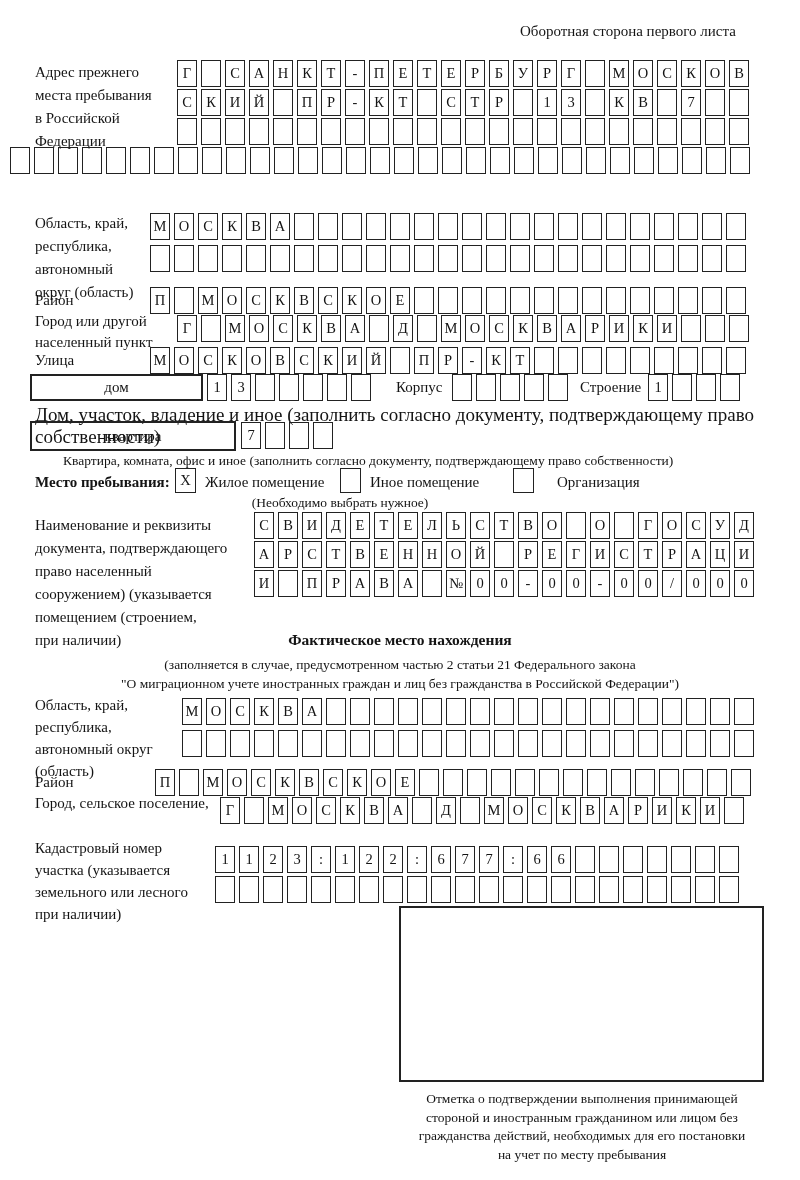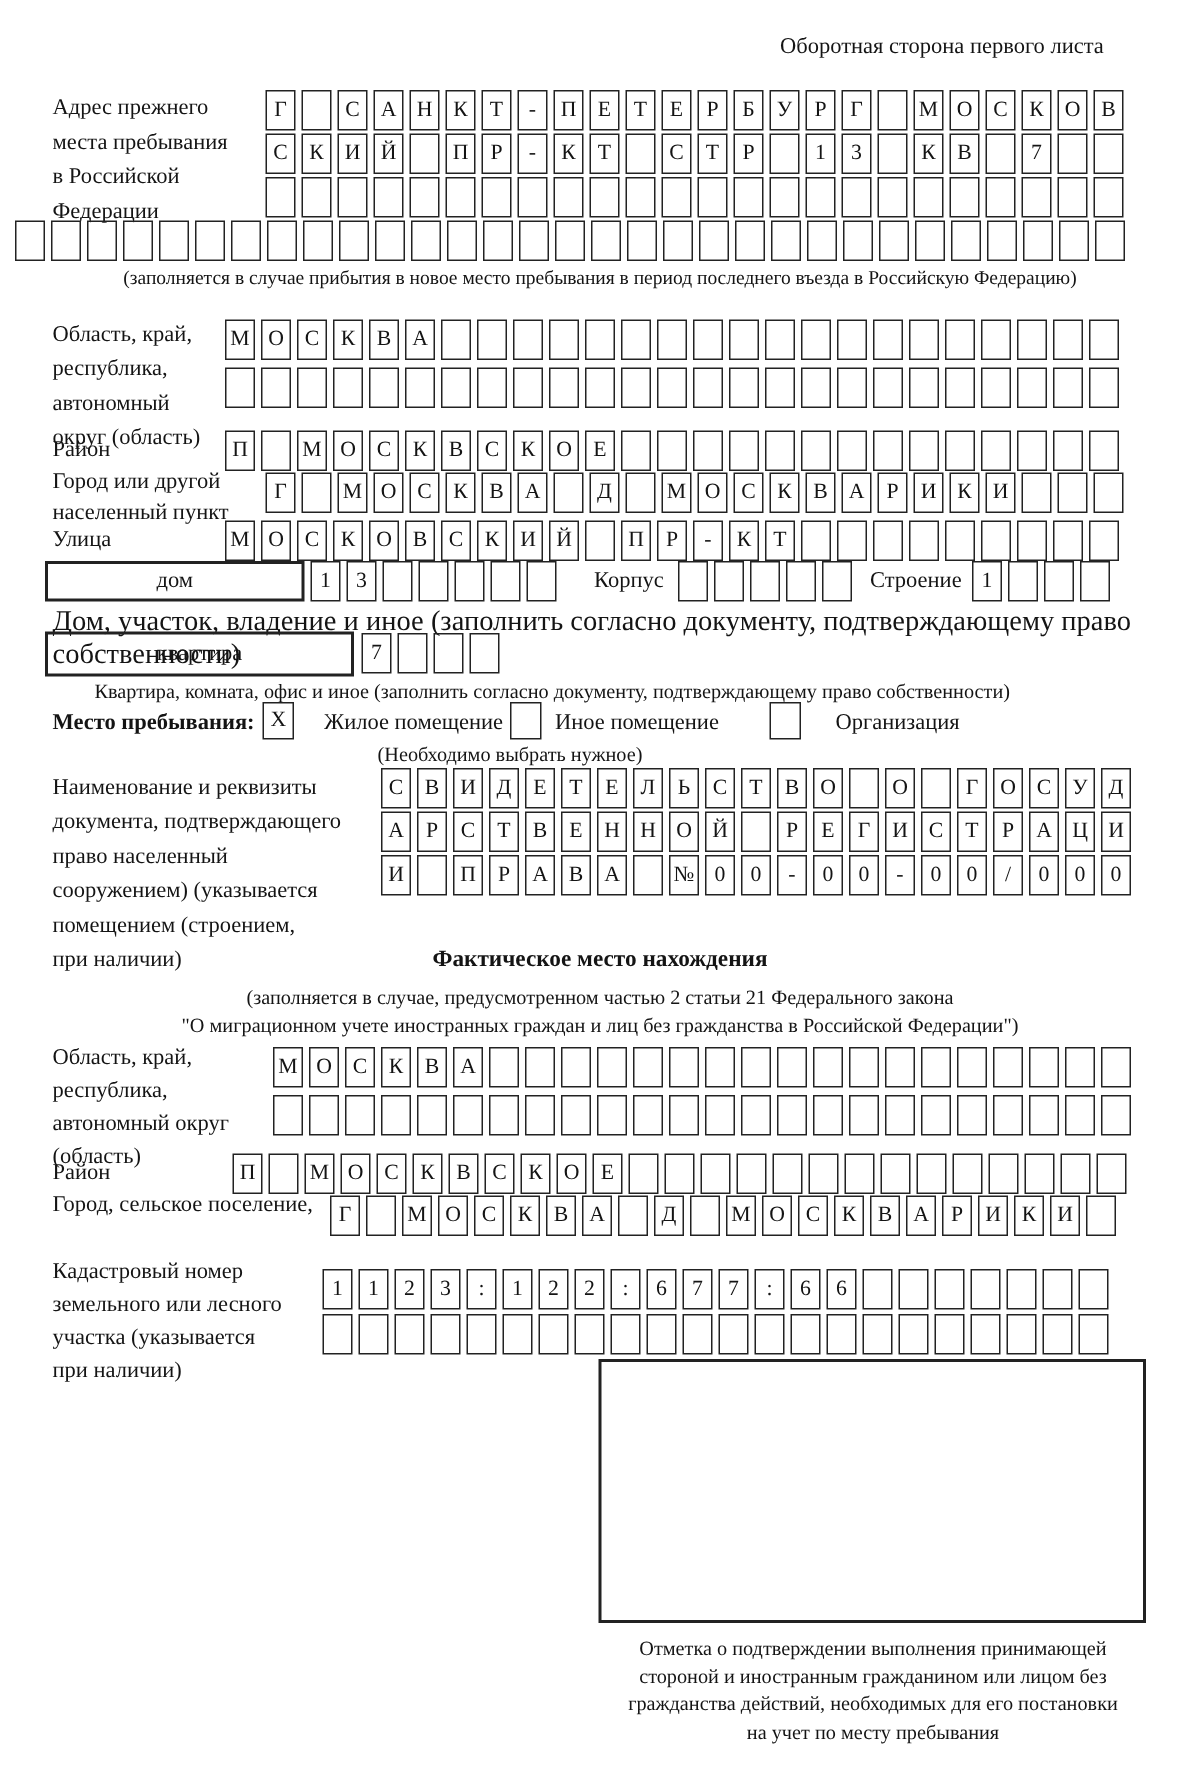--- a/index.html
+++ b/index.html
@@ -140,21 +140,20 @@
       <div class="cell"></div>
       <div class="cell"></div>
       <div class="cell"></div>
       <div class="cell"></div>
       <div class="cell"></div>
       <div class="cell"></div>
       <div class="cell"></div>
       <div class="cell"></div>
       <div class="cell"></div>
     </div>
-  <div class="abs note center" style="top:177px;">(заполняется в случае прибытия в новое место пребывания в период последнего въезда в Российскую Федерацию)</div>
 
 
   <div class="abs label" style="left:35px;top:212px;width:115px;">
       <div>Область, край,</div>
       <div>республика,</div>
       <div>автономный</div>
       <div>округ (область)</div>
     </div>
   <div class="abs cells" style="left:150px;top:213px;">
       <div class="cell">М</div>
@@ -331,21 +330,21 @@
   <div class="abs cells" style="left:241px;top:422px;">
       <div class="cell">7</div>
       <div class="cell"></div>
       <div class="cell"></div>
       <div class="cell"></div>
     </div>
   <div class="abs note" style="left:35px;top:453px;font-size:13.5px;margin-left:28px;">Квартира, комната, офис и иное (заполнить согласно документу, подтверждающему право собственности)</div>
 
   <div class="abs inline-label" style="left:35px;top:470px;font-weight:bold;">Место пребывания:</div>
   <div class="abs checkbox" style="left:175px;top:468px;">X</div>
-  <div class="abs inline-label" style="left:205px;top:470px;margin-left:11px;">Жилое помещение</div>
+  <div class="abs inline-label" style="left:205px;top:470px;">Жилое помещение</div>
   <div class="abs checkbox" style="left:340px;top:468px;"></div>
   <div class="abs inline-label" style="left:370px;top:470px;">Иное помещение</div>
   <div class="abs checkbox" style="left:513px;top:468px;"></div>
   <div class="abs inline-label" style="left:557px;top:470px;">Организация</div>
   <div class="abs note" style="left:155px;top:495px;width:370px;text-align:center;font-size:13.5px;">(Необходимо выбрать нужное)</div>
 
   <div class="abs label" style="left:35px;top:514px;width:215px;">
       <div>Наименование и реквизиты</div>
       <div>документа, подтверждающего</div>
       <div>право населенный</div>
@@ -540,22 +539,22 @@
       <div class="cell">А</div>
       <div class="cell">Р</div>
       <div class="cell">И</div>
       <div class="cell">К</div>
       <div class="cell">И</div>
       <div class="cell"></div>
     </div>
 
   <div class="abs label" style="left:35px;top:837px;width:180px;line-height:22px;">
       <div>Кадастровый номер</div>
+      <div>участка (указывается</div>
       <div>земельного или лесного</div>
-      <div>участка (указывается</div>
       <div>при наличии)</div>
     </div>
   <div class="abs cells" style="left:215px;top:846px;">
       <div class="cell">1</div>
       <div class="cell">1</div>
       <div class="cell">2</div>
       <div class="cell">3</div>
       <div class="cell">:</div>
       <div class="cell">1</div>
       <div class="cell">2</div>

